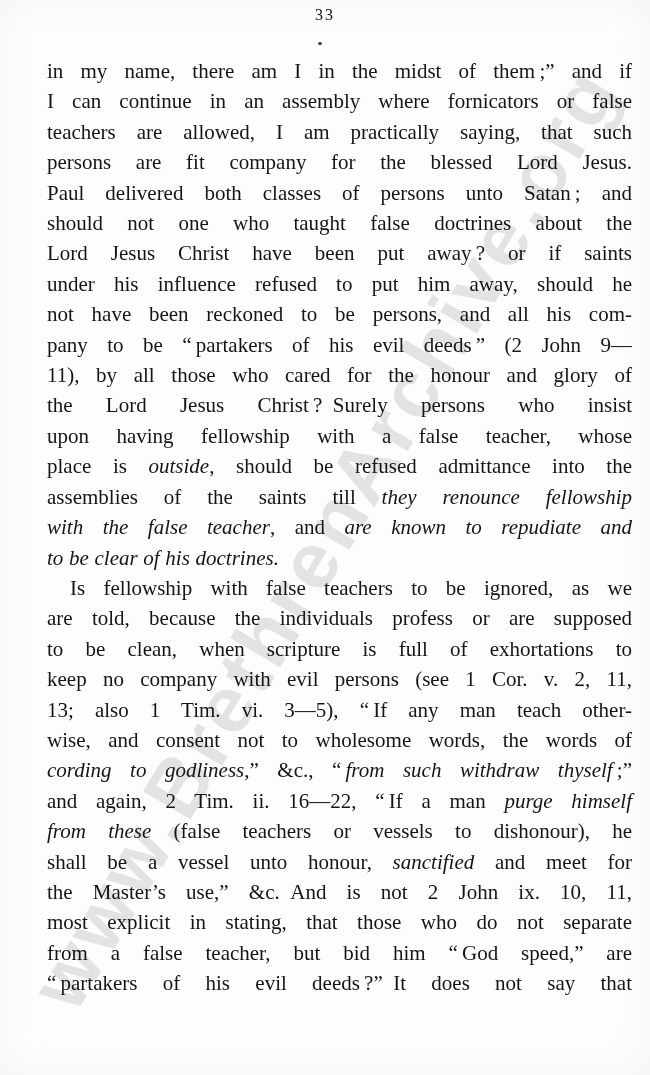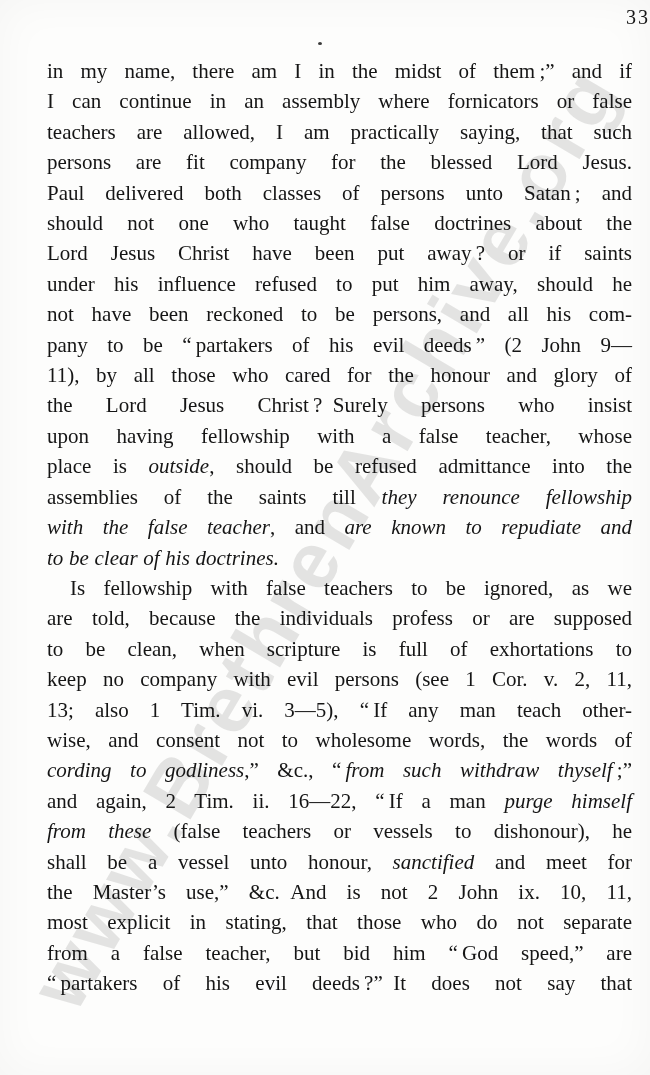--- a/index.html
+++ b/index.html
@@ -31,22 +31,22 @@
     color: var(--wm);
     white-space: nowrap;
     z-index: 1;
     user-select: none;
   }
   .page-number {
     position: absolute;
     top: 6px;
     left: 0;
     width: 100%;
-    text-align: right;
-    font-size: 20px;
+    text-align: center;
+    font-size: 16px;
     letter-spacing: 2px;
     z-index: 2;
   }
   .page-number-dot {
     position: absolute;
     top: 42px;
     left: 318px;
     width: 4px;
     height: 3px;
     border-radius: 50%;

